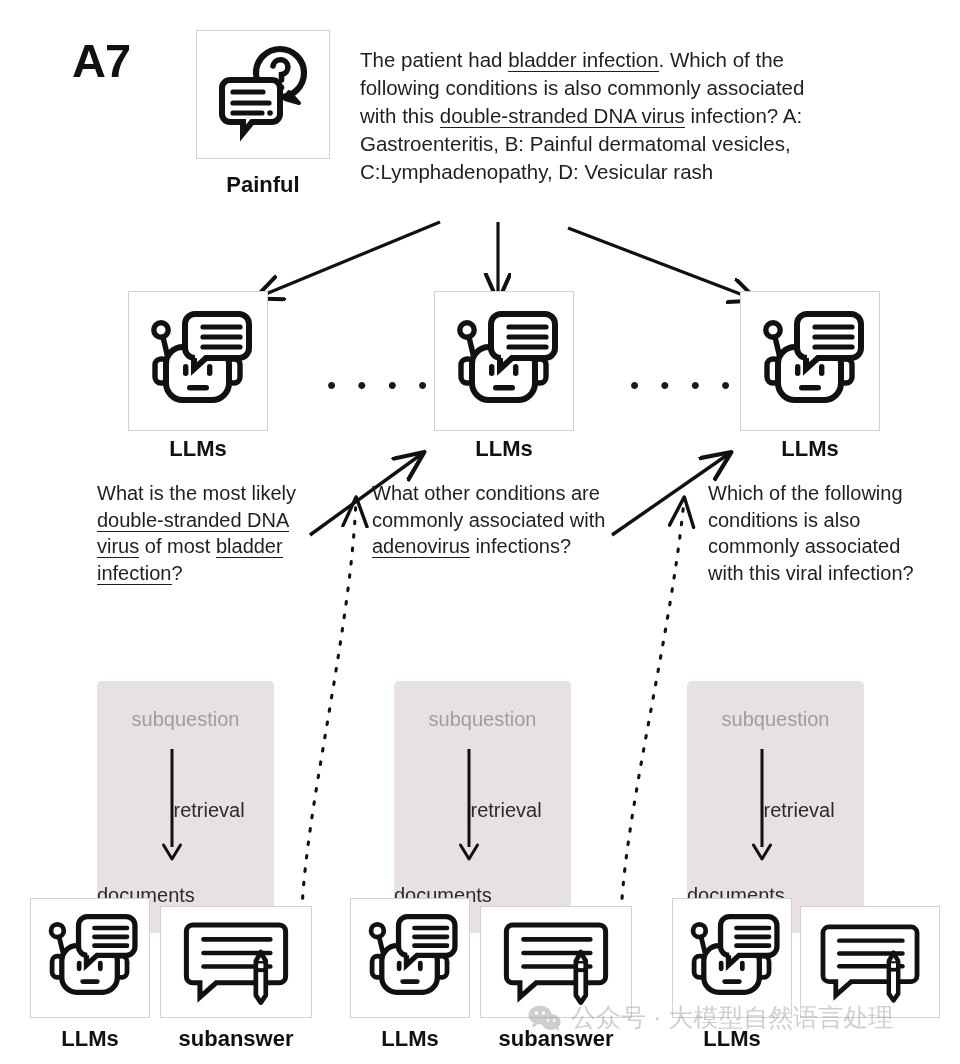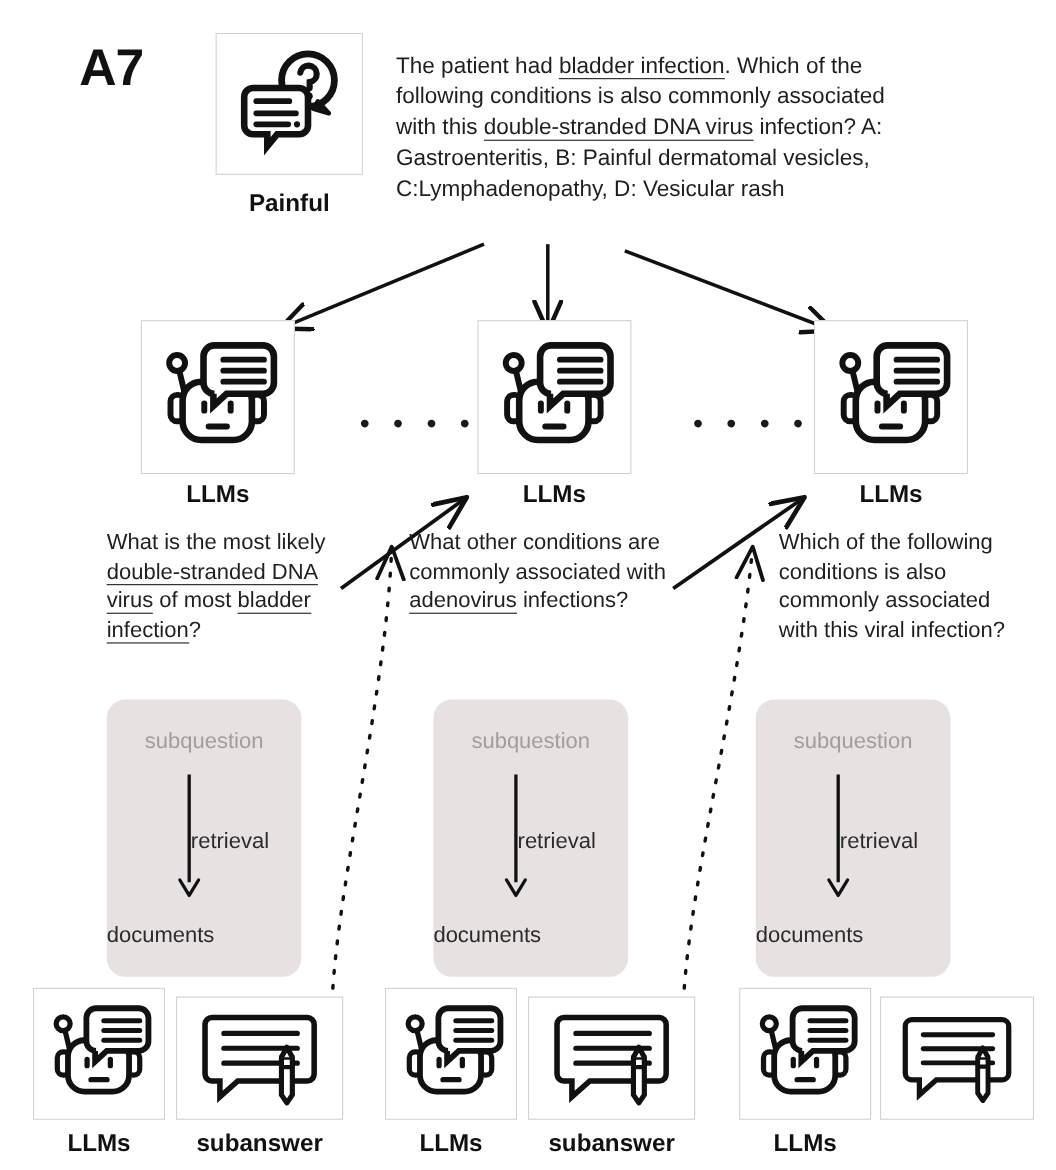--- a/index.html
+++ b/index.html
@@ -54,22 +54,23 @@
 
   
   .subq-text{font-size:20px;line-height:1.33;color:#1f1f1f;}
   #subq-text-1{left:97px;top:480px;width:205px;}
   #subq-text-2{left:372px;top:480px;width:240px;}
   #subq-text-3{left:708px;top:480px;width:215px;}
 
   
   .retrieval-panel{
     width:177px;height:252px;
-    background:#e7e2e1;border-radius:17px;
+    background:#e7e2e1;border-radius:5px;
     box-sizing:border-box;
+    margin-top:45px;
   }
   #panel-1{left:97px;top:636px;}
   #panel-2{left:394px;top:636px;}
   #panel-3{left:687px;top:636px;}
   .panel-top-label{
     position:absolute;left:0;top:27px;width:100%;
     text-align:center;font-size:20px;color:#a29c9b;
   }
   .panel-bottom-label{
     position:absolute;left:0;bottom:26px;width:100%;
@@ -368,14 +369,27 @@
       <line x1="26" y1="56" x2="100" y2="56" stroke="#111" stroke-width="5.2" stroke-linecap="round"></line>
       <g>
         <path d="M84,50 L95,50 L95,88 L89.5,96 L84,88 Z" fill="#fff" stroke="#111" stroke-width="5.2" stroke-linejoin="round"></path>
         <path d="M84,50 L89.5,40 L95,50" fill="#fff" stroke="#111" stroke-width="5.2" stroke-linejoin="round"></path>
         <line x1="84" y1="60" x2="95" y2="60" stroke="#111" stroke-width="4.4"></line>
       </g>
     </svg>
   </div>
   <div class="abs bot-caption" id="bot-ans-cap-3">Answer</div>
 
+  <div class="abs" id="watermark">
+    <svg width="34" height="28" viewBox="0 0 34 28" aria-hidden="true">
+      <ellipse cx="12" cy="11" rx="11.5" ry="9.6" fill="#8d8d8d"></ellipse>
+      <path d="M5,19 L4,24 L9.5,20.8 Z" fill="#8d8d8d"></path>
+      <circle cx="8.4" cy="9" r="1.7" fill="#fff"></circle>
+      <circle cx="15.4" cy="9" r="1.7" fill="#fff"></circle>
+      <ellipse cx="23" cy="18" rx="9.6" ry="8.1" fill="#8d8d8d"></ellipse>
+      <path d="M28.5,24.4 L30.2,28 L31.4,23.3 Z" fill="#8d8d8d"></path>
+      <circle cx="20" cy="16.4" r="1.4" fill="#fff"></circle>
+      <circle cx="26" cy="16.4" r="1.4" fill="#fff"></circle>
+    </svg>
+    <span id="watermark-text">公众号 · 大模型自然语言处理</span>
+  </div>
 
 </div>
 
 </body></html>

